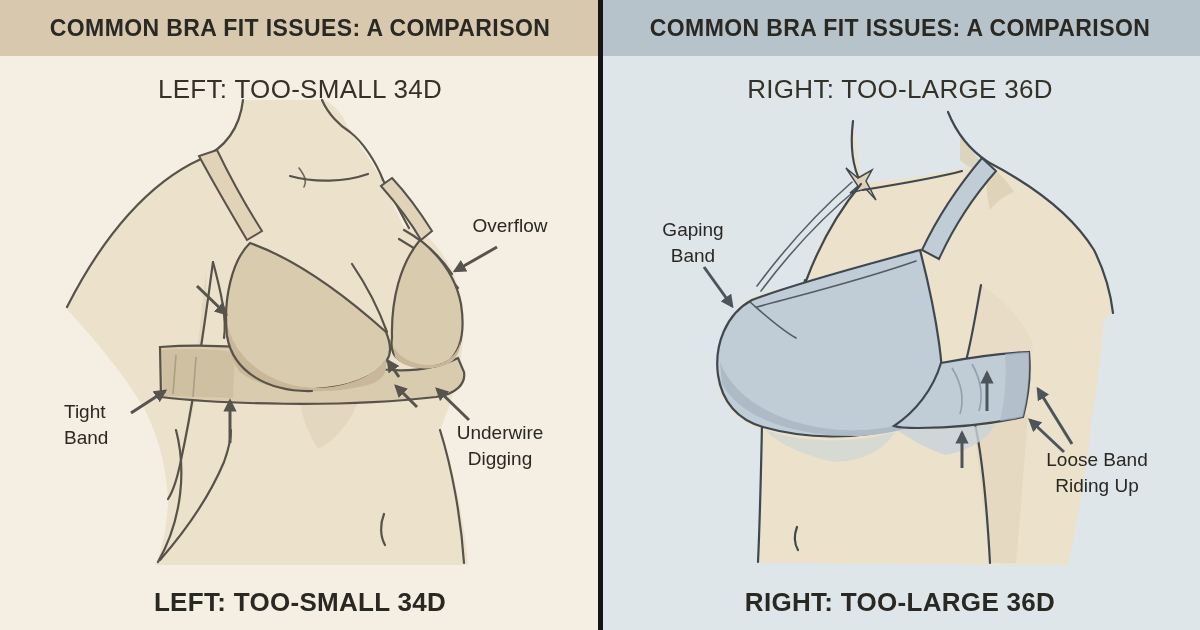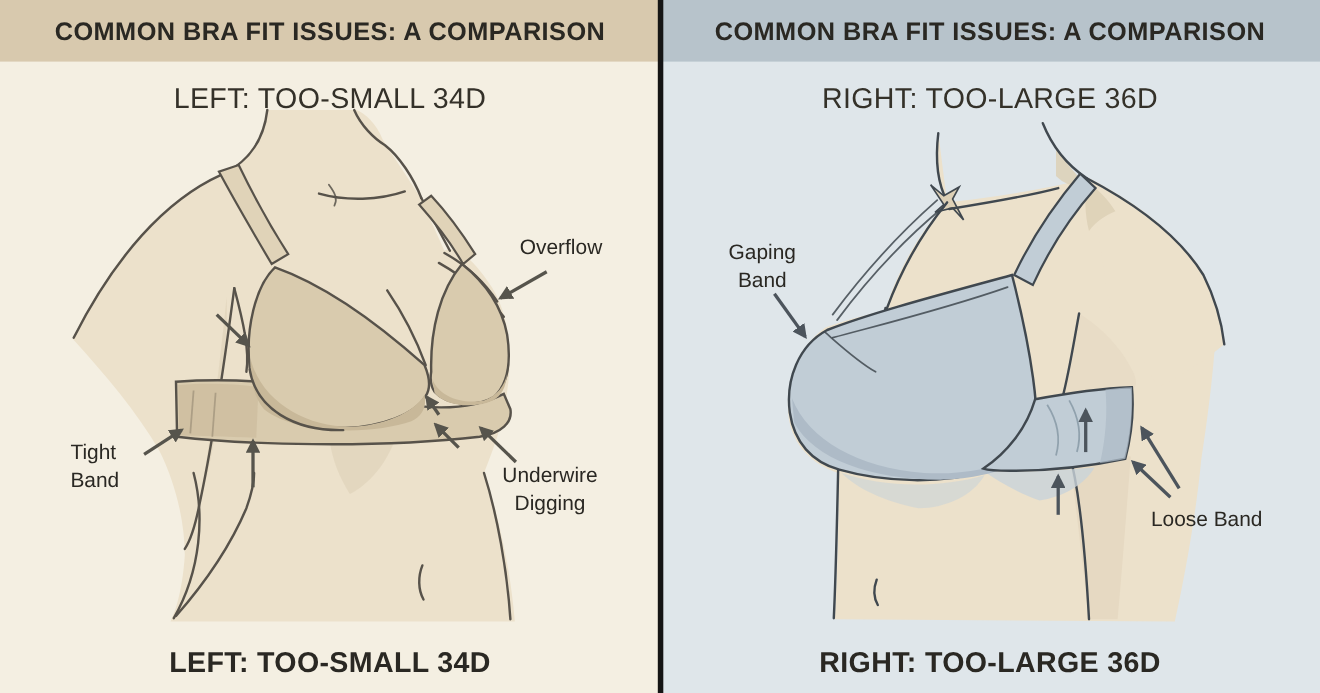--- a/index.html
+++ b/index.html
@@ -195,19 +195,20 @@
       <line class="arrow-r" x1="472" y1="444" x2="438" y2="389" marker-end="url(#ah-r)"></line>
       <line class="arrow-r" x1="464" y1="452" x2="430" y2="420" marker-end="url(#ah-r)"></line>
     </svg>
 
     <div class="anno center" style="left:93px;top:243px;">
       <div>Gaping</div>
       <div>Band</div>
     </div>
     <div class="anno center" style="left:497px;top:473px;">
       <div>Loose Band</div>
+      <div>Riding Up</div>
     </div>
 
     <div class="caption">RIGHT: TOO-LARGE 36D</div>
   </div>
 
   <div class="divider"></div>
 </div>
 
 </body></html>

